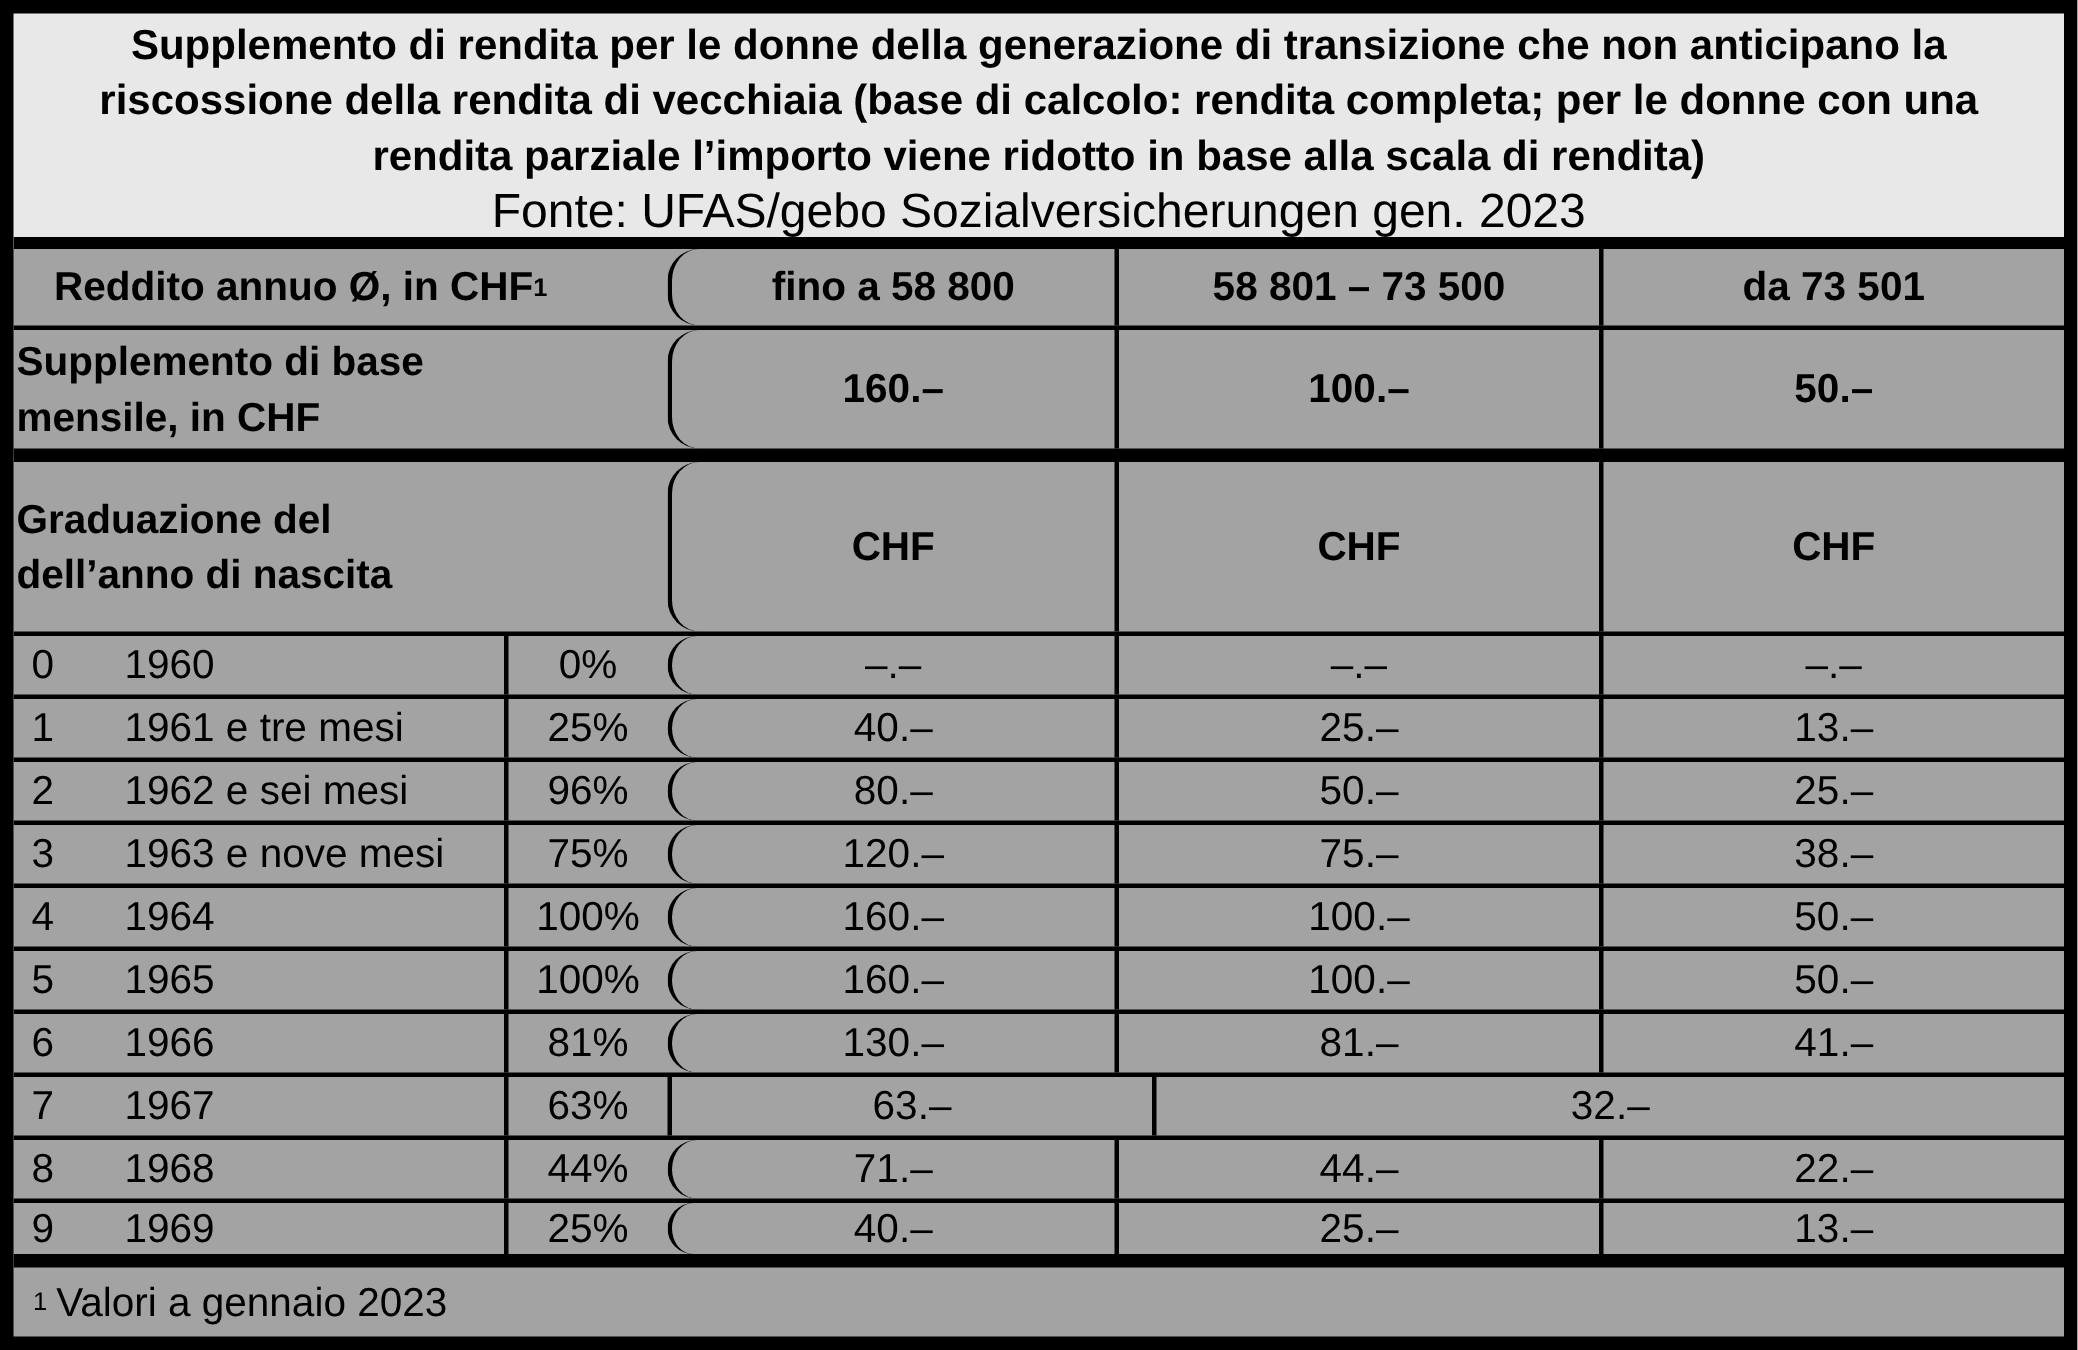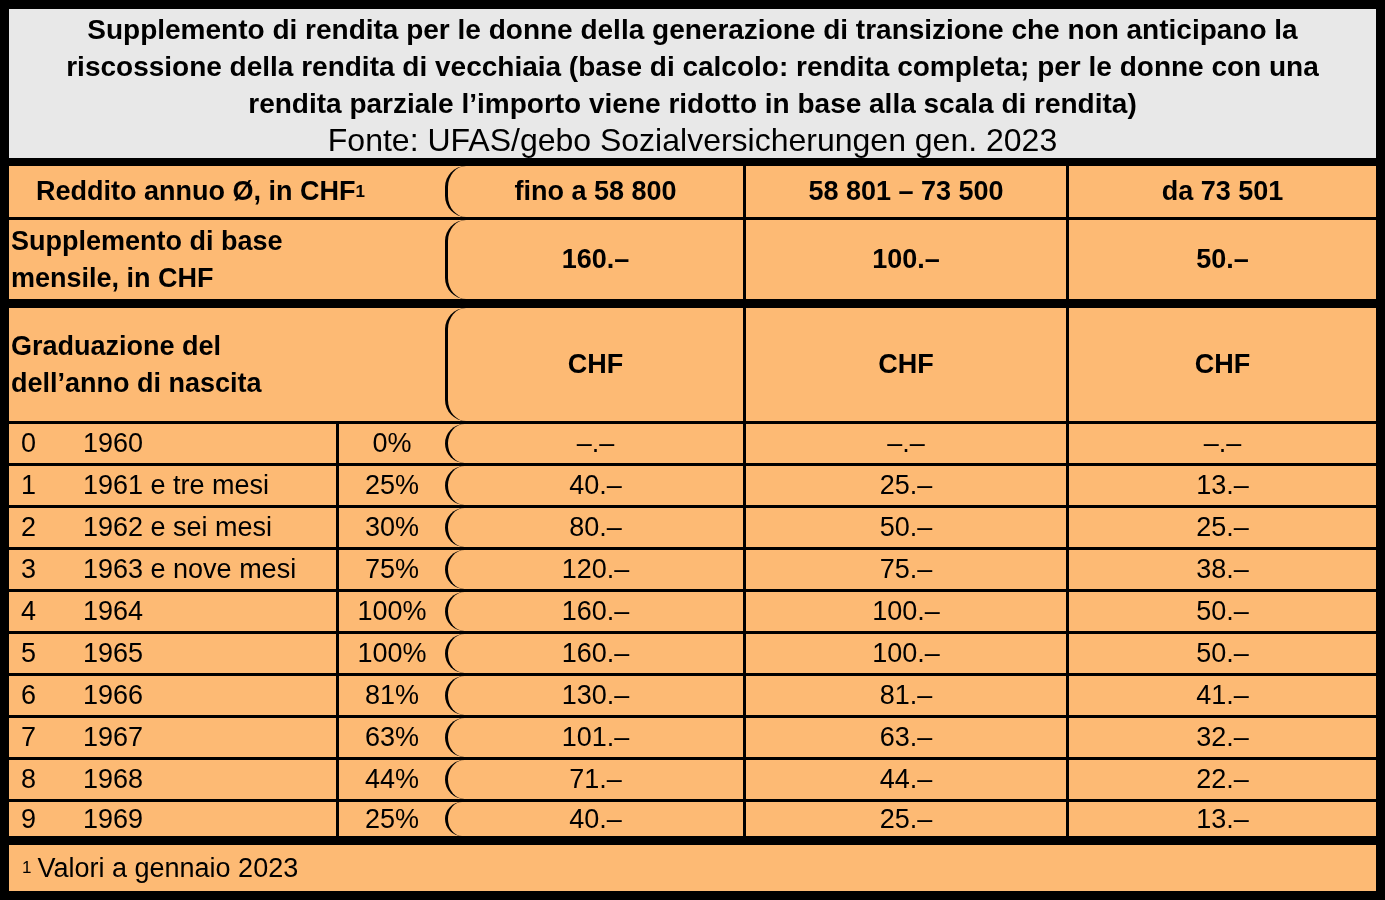--- a/index.html
+++ b/index.html
@@ -5,21 +5,21 @@
   * { margin: 0; padding: 0; box-sizing: border-box; }
   html, body { background: #ffffff; }
   body {
     width: 1385px; height: 900px;
     font-family: "Liberation Sans", "DejaVu Sans", sans-serif;
     color: #000000;
   }
   .sheet {
     width: 1385px; height: 900px;
     border: 9px solid #000000;
-    background: #fdba74;
+    background: #a3a3a3;
     display: flex; flex-direction: column;
     overflow: hidden;
   }
   
   .title-block {
     height: 157px;
     background: #e8e8e8;
     border-bottom: 8px solid #000000;
     display: flex; flex-direction: column;
     justify-content: center; align-items: center;
@@ -127,21 +127,21 @@
     <div class="cell c2 center">40.–</div>
     <div class="cell c3 center">25.–</div>
     <div class="cell c4 center">13.–</div>
   </div>
 
   <div class="row data-row">
     <div class="cell c1a scale-cell">
       <span class="scale-num">2</span>
       <span>1962 e sei mesi</span>
     </div>
-    <div class="cell c1b center">30%</div>
+    <div class="cell c1b center">96%</div>
     <div class="cell c2 center">80.–</div>
     <div class="cell c3 center">50.–</div>
     <div class="cell c4 center">25.–</div>
   </div>
 
   <div class="row data-row">
     <div class="cell c1a scale-cell">
       <span class="scale-num">3</span>
       <span>1963 e nove mesi</span>
     </div>
@@ -183,21 +183,20 @@
     <div class="cell c3 center">81.–</div>
     <div class="cell c4 center">41.–</div>
   </div>
 
   <div class="row data-row">
     <div class="cell c1a scale-cell">
       <span class="scale-num">7</span>
       <span>1967</span>
     </div>
     <div class="cell c1b center">63%</div>
-    <div class="cell c2 center">101.–</div>
     <div class="cell c3 center">63.–</div>
     <div class="cell c4 center">32.–</div>
   </div>
 
   <div class="row data-row">
     <div class="cell c1a scale-cell">
       <span class="scale-num">8</span>
       <span>1968</span>
     </div>
     <div class="cell c1b center">44%</div>

